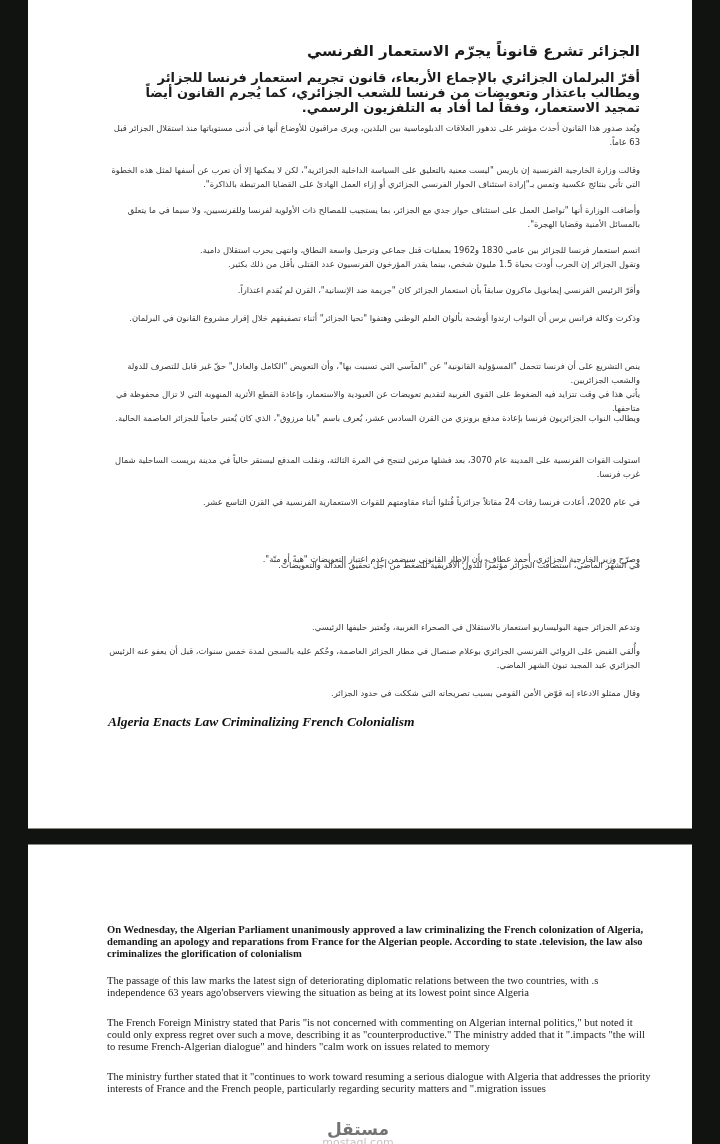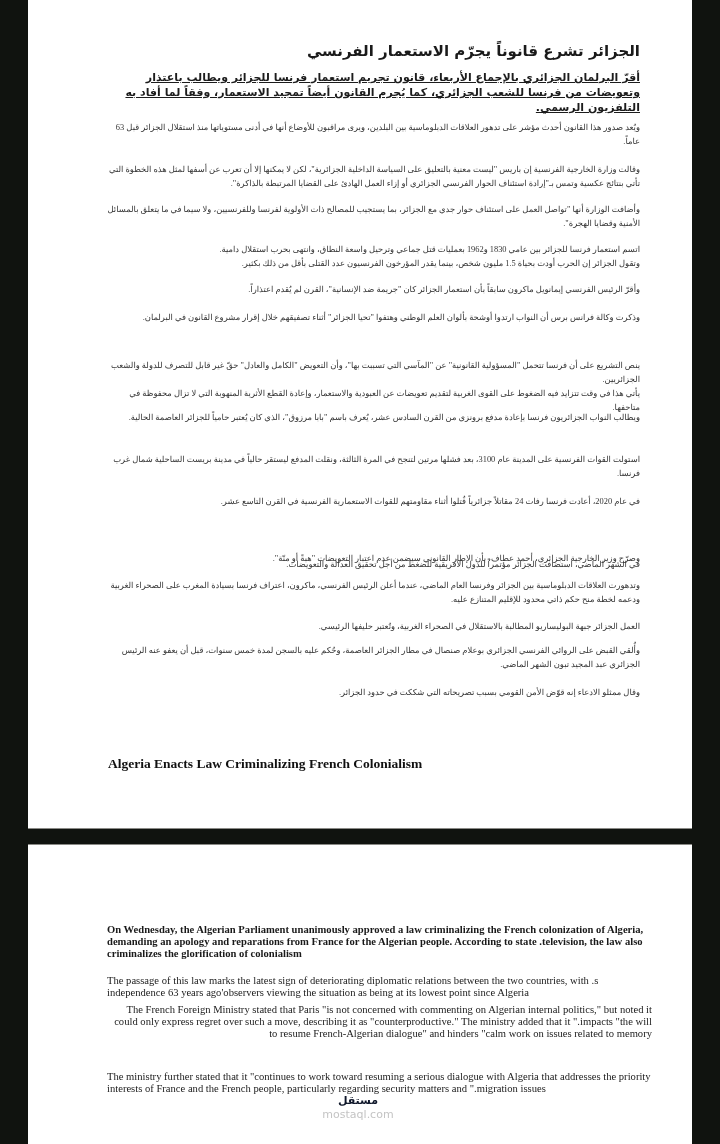--- a/index.html
+++ b/index.html
@@ -43,40 +43,39 @@
   }
   .ar-title {
     top: 42px;
     font-size: 15px;
     font-weight: bold;
     color: #1a1a1a;
     letter-spacing: 0;
   }
   .ar-lead {
     top: 70px;
-    font-size: 11px;
+    font-size: 13px;
     font-weight: bold;
     line-height: 15px;
     color: #1c1c1c;
-    text-decoration: underline;
   }
   .ar-p {
     font-size: 8.4px;
     line-height: 14px;
     color: #333;
-    font-family: Liberation Serif, serif;
   }
   .en-heading1 {
     position: absolute;
     left: 80px;
-    top: 756px;
+    top: 714px;
     font-family: "Liberation Serif", serif;
     font-weight: bold;
     font-size: 13.5px;
     color: #111;
+    font-style: italic;
   }
   
   .en {
     position: absolute;
     left: 79px;
     right: 40px;
     font-family: "Liberation Serif", serif;
     font-size: 10.6px;
     line-height: 12px;
     color: #1a1a1a;
@@ -92,24 +91,25 @@
     position: absolute;
     left: 290px;
     top: 248px;
     width: 80px;
     text-align: center;
     color: #cfcfcf;
     font-family: "DejaVu Sans", sans-serif;
     pointer-events: none;
   }
   .watermark .wm-logo {
-    font-size: 11px;
+    font-size: 17px;
     font-weight: bold;
     line-height: 16px;
-    color: #0f172a;
+    color: #737373;
+    margin-top: 28px;
   }
   .watermark .wm-text {
     font-size: 11px;
     line-height: 12px;
     color: #c4c4c4;
   }
 </style>
 </head>
 <body>
 
@@ -120,35 +120,34 @@
   <div class="ar ar-p" style="top:121px;">ويُعد صدور هذا القانون أحدث مؤشر على تدهور العلاقات الدبلوماسية بين البلدين، ويرى مراقبون للأوضاع أنها في أدنى مستوياتها منذ استقلال الجزائر قبل 63 عاماً.</div>
   <div class="ar ar-p" style="top:163px;">وقالت وزارة الخارجية الفرنسية إن باريس "ليست معنية بالتعليق على السياسة الداخلية الجزائرية"، لكن لا يمكنها إلا أن تعرب عن أسفها لمثل هذه الخطوة التي تأتي بنتائج عكسية وتمس بـ"إرادة استئناف الحوار الفرنسي الجزائري أو إزاء العمل الهادئ على القضايا المرتبطة بالذاكرة".</div>
   <div class="ar ar-p" style="top:203px;">وأضافت الوزارة أنها "تواصل العمل على استئناف حوار جدي مع الجزائر، بما يستجيب للمصالح ذات الأولوية لفرنسا وللفرنسيين، ولا سيما في ما يتعلق بالمسائل الأمنية وقضايا الهجرة".</div>
   <div class="ar ar-p" style="top:243px; white-space:pre-line;">اتسم استعمار فرنسا للجزائر بين عامي 1830 و1962 بعمليات قتل جماعي وترحيل واسعة النطاق، وانتهى بحرب استقلال دامية.
 وتقول الجزائر إن الحرب أودت بحياة 1.5 مليون شخص، بينما يقدر المؤرخون الفرنسيون عدد القتلى بأقل من ذلك بكثير.</div>
   <div class="ar ar-p" style="top:283px;">وأقرّ الرئيس الفرنسي إيمانويل ماكرون سابقاً بأن استعمار الجزائر كان "جريمة ضد الإنسانية"، القرن لم يُقدم اعتذاراً.</div>
   <div class="ar ar-p" style="top:311px;">وذكرت وكالة فرانس برس أن النواب ارتدوا أوشحة بألوان العلم الوطني وهتفوا "تحيا الجزائر" أثناء تصفيقهم خلال إقرار مشروع القانون في البرلمان.</div>
   <div class="ar ar-p" style="top:351px; white-space:pre-line;margin-top:8px;">ينص التشريع على أن فرنسا تتحمل "المسؤولية القانونية" عن "المآسي التي تسببت بها"، وأن التعويض "الكامل والعادل" حقّ غير قابل للتصرف للدولة والشعب الجزائريين.
 يأتي هذا في وقت تتزايد فيه الضغوط على القوى الغربية لتقديم تعويضات عن العبودية والاستعمار، وإعادة القطع الأثرية المنهوبة التي لا تزال محفوظة في متاحفها.</div>
   <div class="ar ar-p" style="top:411px;">ويطالب النواب الجزائريون فرنسا بإعادة مدفع برونزي من القرن السادس عشر، يُعرف باسم "بابا مرزوق"، الذي كان يُعتبر حامياً للجزائر العاصمة الحالية.</div>
-  <div class="ar ar-p" style="top:453px;">استولت القوات الفرنسية على المدينة عام 3100، بعد فشلها مرتين لتنجح في المرة الثالثة، ونقلت المدفع ليستقر حالياً في مدينة بريست الساحلية شمال غرب فرنسا.</div>
+  <div class="ar ar-p" style="top:453px;">استولت القوات الفرنسية على المدينة عام 3070، بعد فشلها مرتين لتنجح في المرة الثالثة، ونقلت المدفع ليستقر حالياً في مدينة بريست الساحلية شمال غرب فرنسا.</div>
   <div class="ar ar-p" style="top:495px;">في عام 2020، أعادت فرنسا رفات 24 مقاتلاً جزائرياً قُتلوا أثناء مقاومتهم للقوات الاستعمارية الفرنسية في القرن التاسع عشر.</div>
   <div class="ar ar-p" style="top:524px;margin-top:34px;">في الشهر الماضي، استضافت الجزائر مؤتمراً للدول الأفريقية للضغط من أجل تحقيق العدالة والتعويضات.</div>
   <div class="ar ar-p" style="top:552px;">وصرّح وزير الخارجية الجزائري، أحمد عطاف، بأن الإطار القانوني سيضمن عدم اعتبار التعويضات "هبةً أو منّة".</div>
-  <div class="ar ar-p" style="top:579px;">وتدهورت العلاقات الدبلوماسية بين الجزائر وفرنسا العام الماضي، عندما أعلن الرئيس الفرنسي، ماكرون، اعتراف فرنسا بسيادة المغرب على الصحراء الغربية ودعمه لخطة منح حكم ذاتي محدود للإقليم المتنازع عليه.</div>
-  <div class="ar ar-p" style="top:620px;">العمل الجزائر جبهة البوليساريو المطالبة بالاستقلال في الصحراء الغربية، وتُعتبر حليفها الرئيسي.</div>
+  <div class="ar ar-p" style="top:620px;">وتدعم الجزائر جبهة البوليساريو استعمار بالاستقلال في الصحراء الغربية، وتُعتبر حليفها الرئيسي.</div>
   <div class="ar ar-p" style="top:686px;">وقال ممثلو الادعاء إنه قوّض الأمن القومي بسبب تصريحاته التي شككت في حدود الجزائر.</div>
   <div class="ar ar-p" style="top:644px;">وأُلقي القبض على الروائي الفرنسي الجزائري بوعلام صنصال في مطار الجزائر العاصمة، وحُكم عليه بالسجن لمدة خمس سنوات، قبل أن يعفو عنه الرئيس الجزائري عبد المجيد تبون الشهر الماضي.</div>
 
   <div class="en-heading1">Algeria Enacts Law Criminalizing French Colonialism</div>
 </div>
 
 <div class="page" id="page2">
   <div class="en en-lead">On Wednesday, the Algerian Parliament unanimously approved a law criminalizing the French colonization of Algeria, demanding an apology and reparations from France for the Algerian people. According to state .television, the law also criminalizes the glorification of colonialism</div>
   <div class="en" style="top:130px;">The passage of this law marks the latest sign of deteriorating diplomatic relations between the two countries, with .s independence 63 years ago'observers viewing the situation as being at its lowest point since Algeria</div>
-  <div class="en" style="top:159px;text-align:right;">The French Foreign Ministry stated that Paris "is not concerned with commenting on Algerian internal politics," but noted it could only express regret over such a move, describing it as "counterproductive." The ministry added that it ".impacts "the will to resume French-Algerian dialogue" and hinders "calm work on issues related to memory</div>
+  <div class="en" style="top:172px;">The French Foreign Ministry stated that Paris "is not concerned with commenting on Algerian internal politics," but noted it could only express regret over such a move, describing it as "counterproductive." The ministry added that it ".impacts "the will to resume French-Algerian dialogue" and hinders "calm work on issues related to memory</div>
   <div class="en" style="top:226px;">The ministry further stated that it "continues to work toward resuming a serious dialogue with Algeria that addresses the priority interests of France and the French people, particularly regarding security matters and ".migration issues</div>
 
   <div class="watermark">
     <div class="wm-logo">مستقل</div>
     <div class="wm-text">mostaql.com</div>
   </div>
 </div>
 
 </body></html>

